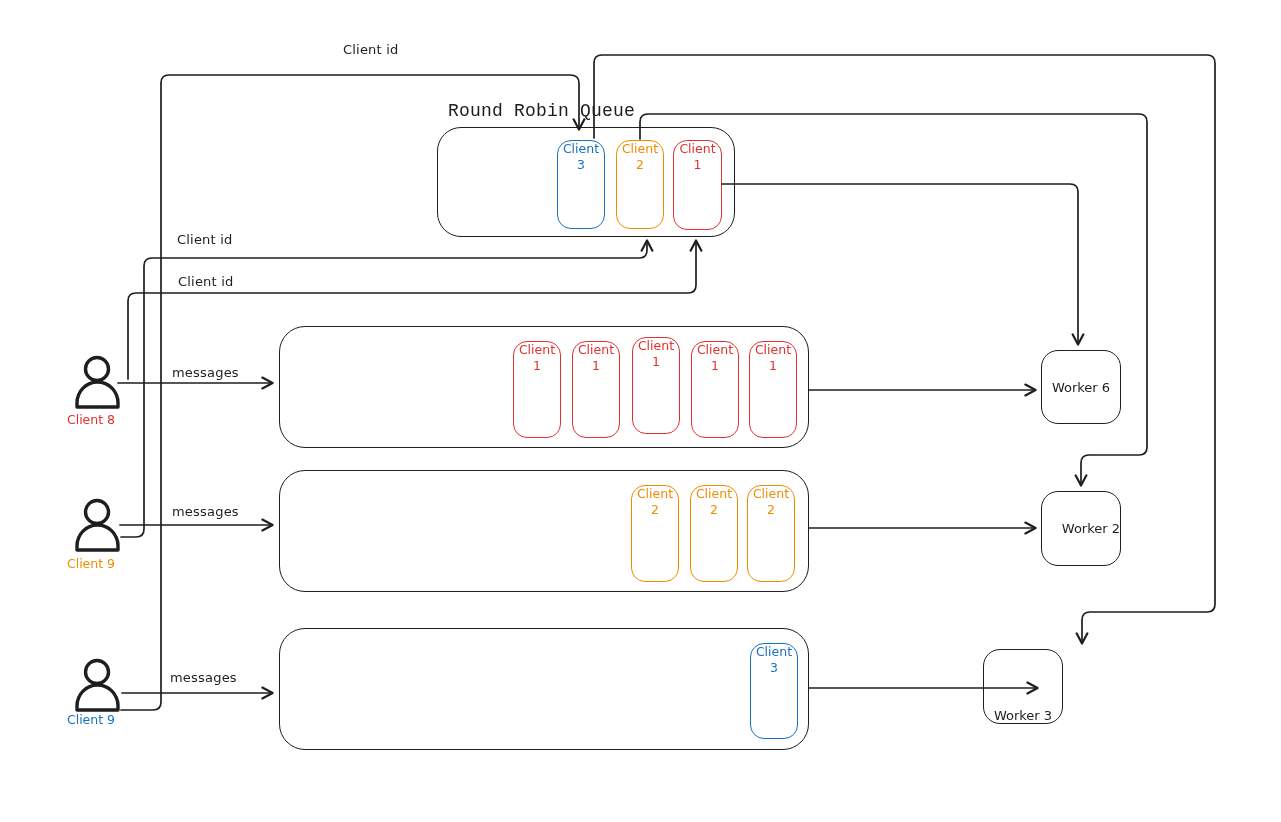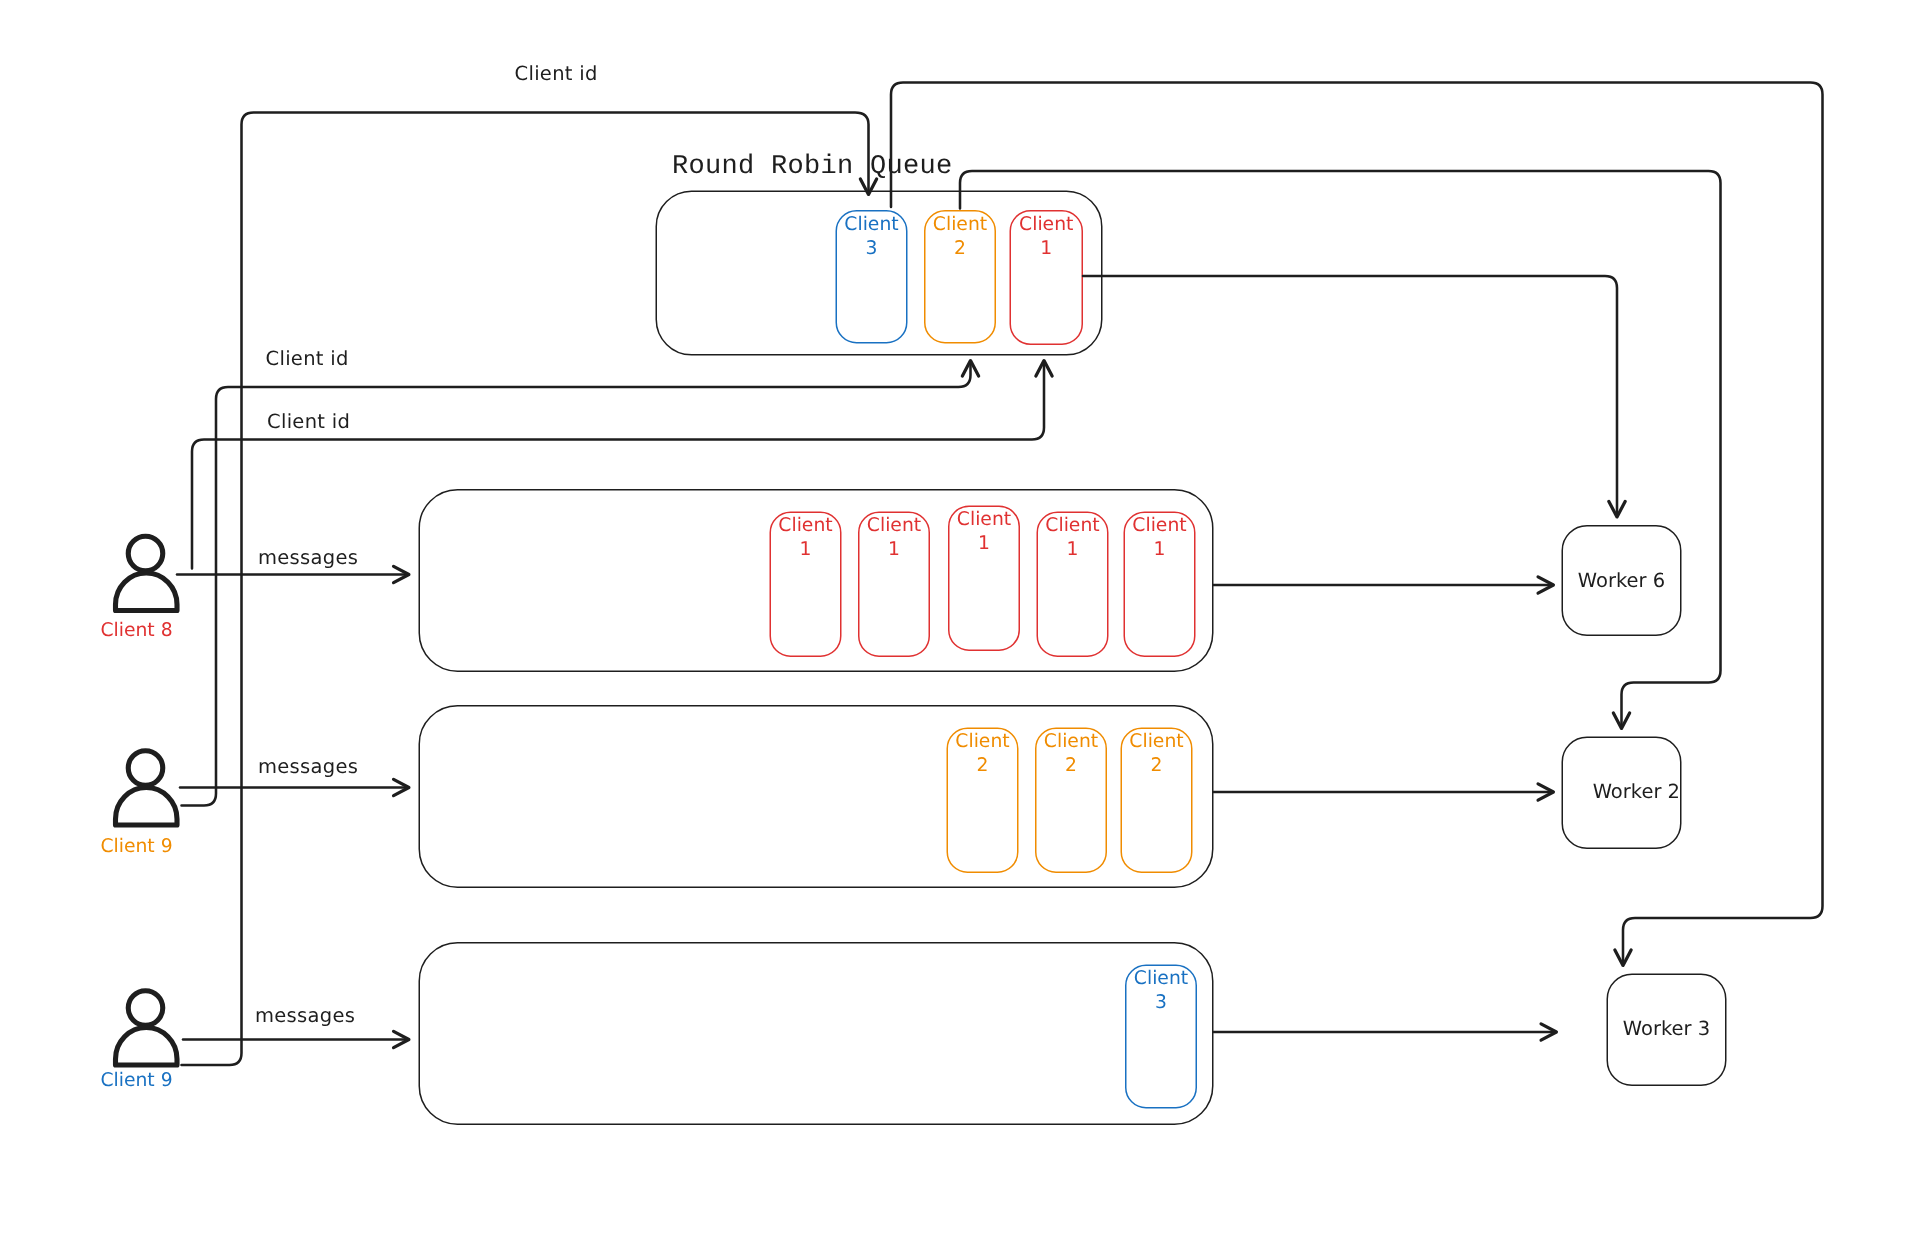--- a/index.html
+++ b/index.html
@@ -98,21 +98,21 @@
   <span>Client</span>
   <span>3</span>
 </div>
 
 <div class="worker" style="left:1041px;top:350px;width:78px;height:72px;">
   <span>Worker 6</span>
 </div>
 <div class="worker" style="left:1041px;top:491px;width:78px;height:73px;justify-content:flex-end;">
   <span>Worker 2</span>
 </div>
-<div class="worker" style="left:1071px;top:649px;width:78px;height:73px;">
+<div class="worker" style="left:983px;top:649px;width:78px;height:73px;align-items:flex-end;">
   <span>Worker 3</span>
 </div>
 
 <div class="client-name c-red" style="left:46px;top:412px;">Client 8</div>
 <div class="client-name c-orange" style="left:46px;top:556px;">Client 9</div>
 <div class="client-name c-blue" style="left:46px;top:712px;">Client 9</div>
 
 <svg class="wires" width="1281" height="822" viewBox="0 0 1281 822">
   <defs>
     <marker id="arw" viewBox="0 0 12 12" refX="10" refY="6" markerWidth="8.5" markerHeight="8.5" orient="auto-start-reverse">

